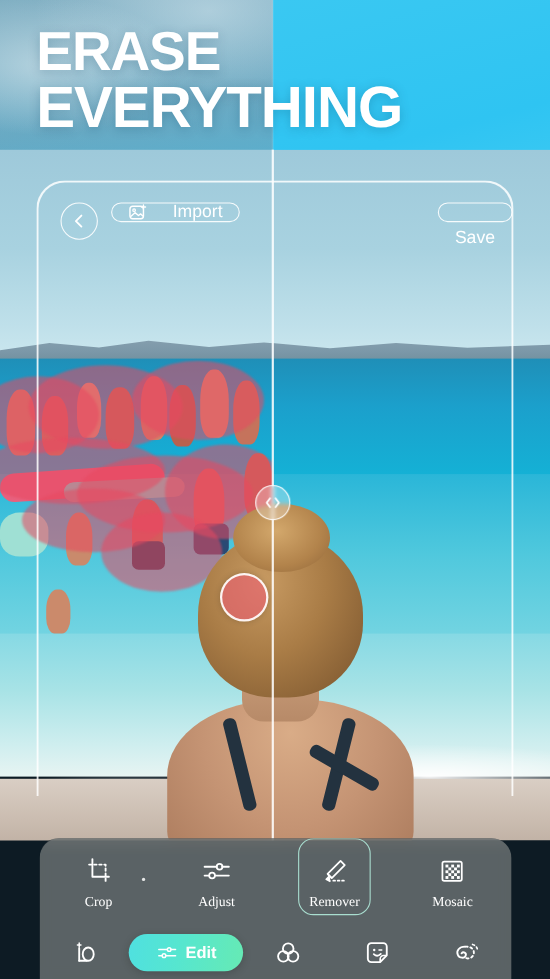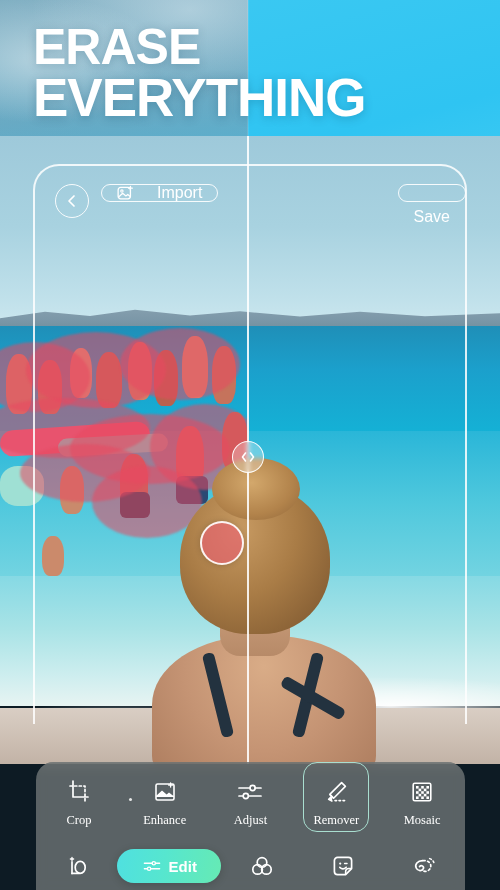--- a/index.html
+++ b/index.html
@@ -304,31 +304,20 @@
       <div class="tool">
         <span class="ico">
           <svg width="26" height="26" viewBox="0 0 26 26" fill="none">
             <path d="M7 2 V18 H22" stroke="#fff" stroke-width="1.7" stroke-linecap="round" stroke-linejoin="round"></path>
             <path d="M4 7 H19 V23" stroke="#fff" stroke-width="1.7" stroke-linecap="round" stroke-linejoin="round" stroke-dasharray="2.2 2.4"></path>
           </svg>
         </span>
         <span class="lbl">Crop</span>
       </div>
 
-      <div class="tool">
-        <span class="ico">
-          <svg width="26" height="26" viewBox="0 0 26 26" fill="none">
-            <rect x="4" y="5" width="18" height="16" rx="1.6" stroke="#fff" stroke-width="1.6"></rect>
-            <path d="M4 17 L10 11.4 L14.6 15.6 L17 13.4 L22 17.6" fill="#fff"></path>
-            <path d="M4 17.4 H22" stroke="#fff" stroke-width="1.4"></path>
-            <path d="M18.6 4 V8 M16.6 6 H20.6" stroke="#fff" stroke-width="1.3" stroke-linecap="round"></path>
-          </svg>
-        </span>
-        <span class="lbl">Enhance</span>
-      </div>
 
       <div class="tool">
         <span class="ico">
           <svg width="28" height="26" viewBox="0 0 28 26" fill="none">
             <path d="M3 9 H14" stroke="#fff" stroke-width="1.7" stroke-linecap="round"></path>
             <path d="M19 9 H25" stroke="#fff" stroke-width="1.7" stroke-linecap="round"></path>
             <circle cx="16.6" cy="9" r="2.6" stroke="#fff" stroke-width="1.6"></circle>
             <path d="M3 17 H7" stroke="#fff" stroke-width="1.7" stroke-linecap="round"></path>
             <path d="M12.4 17 H25" stroke="#fff" stroke-width="1.7" stroke-linecap="round"></path>
             <circle cx="9.8" cy="17" r="2.6" stroke="#fff" stroke-width="1.6"></circle>

